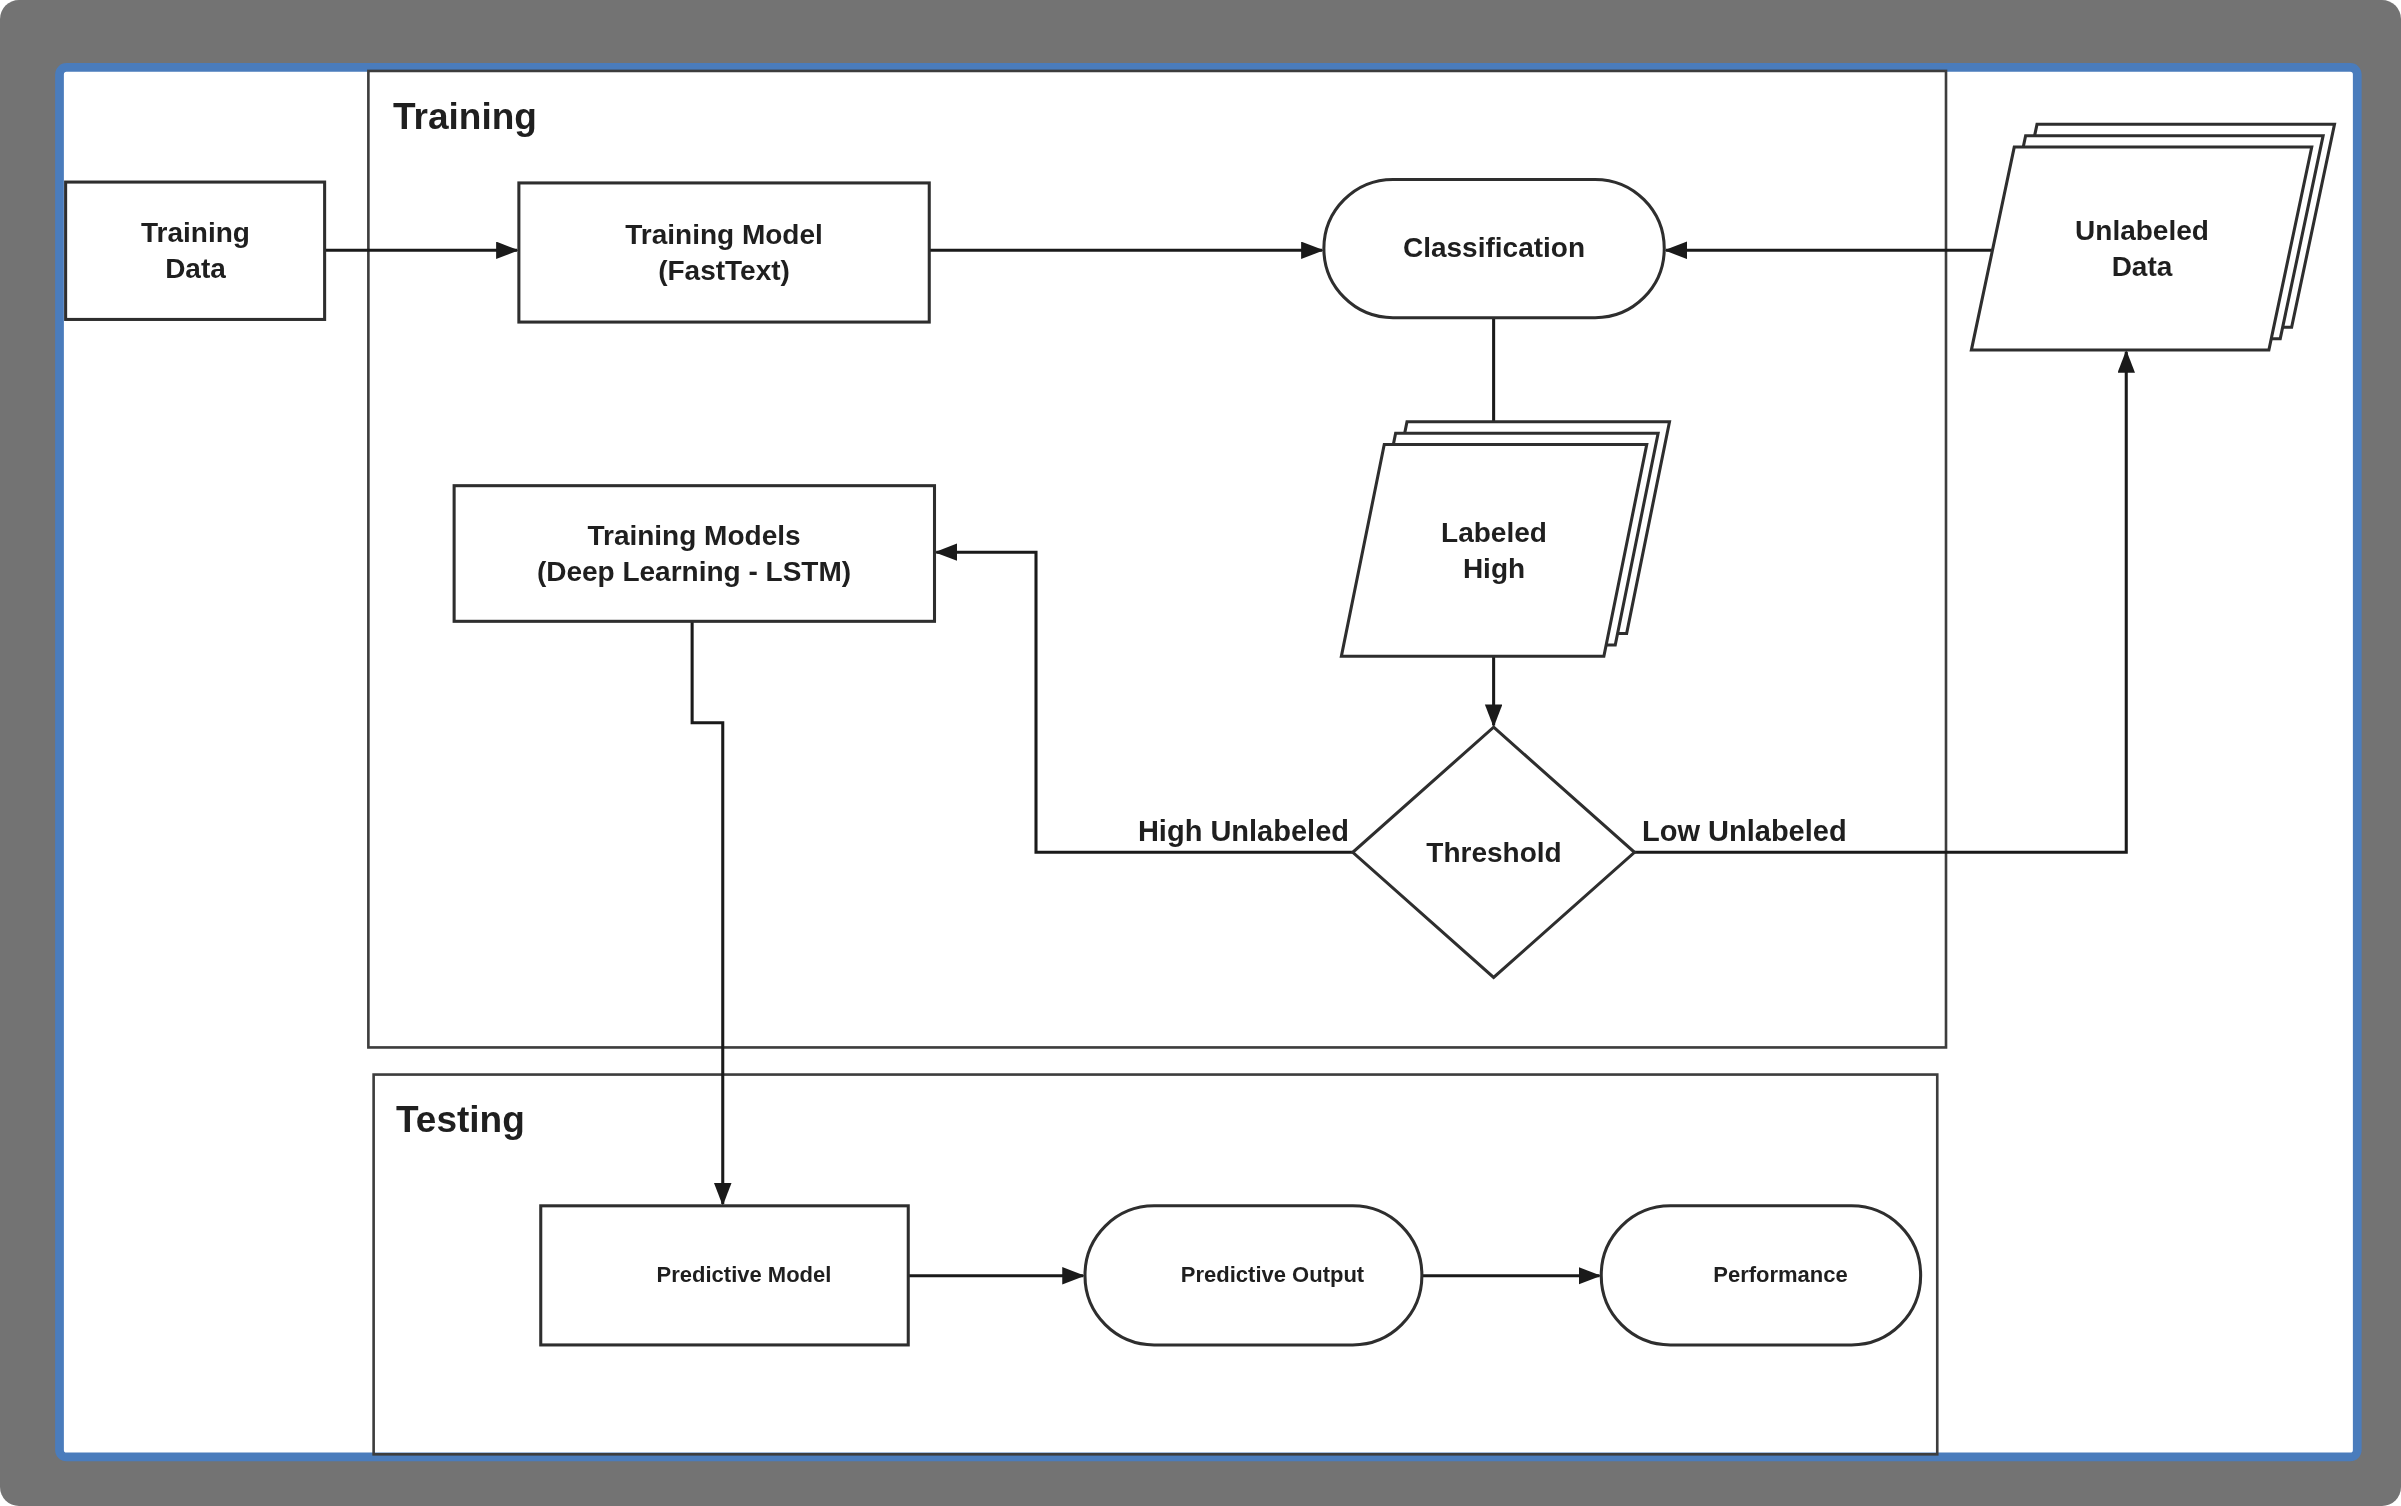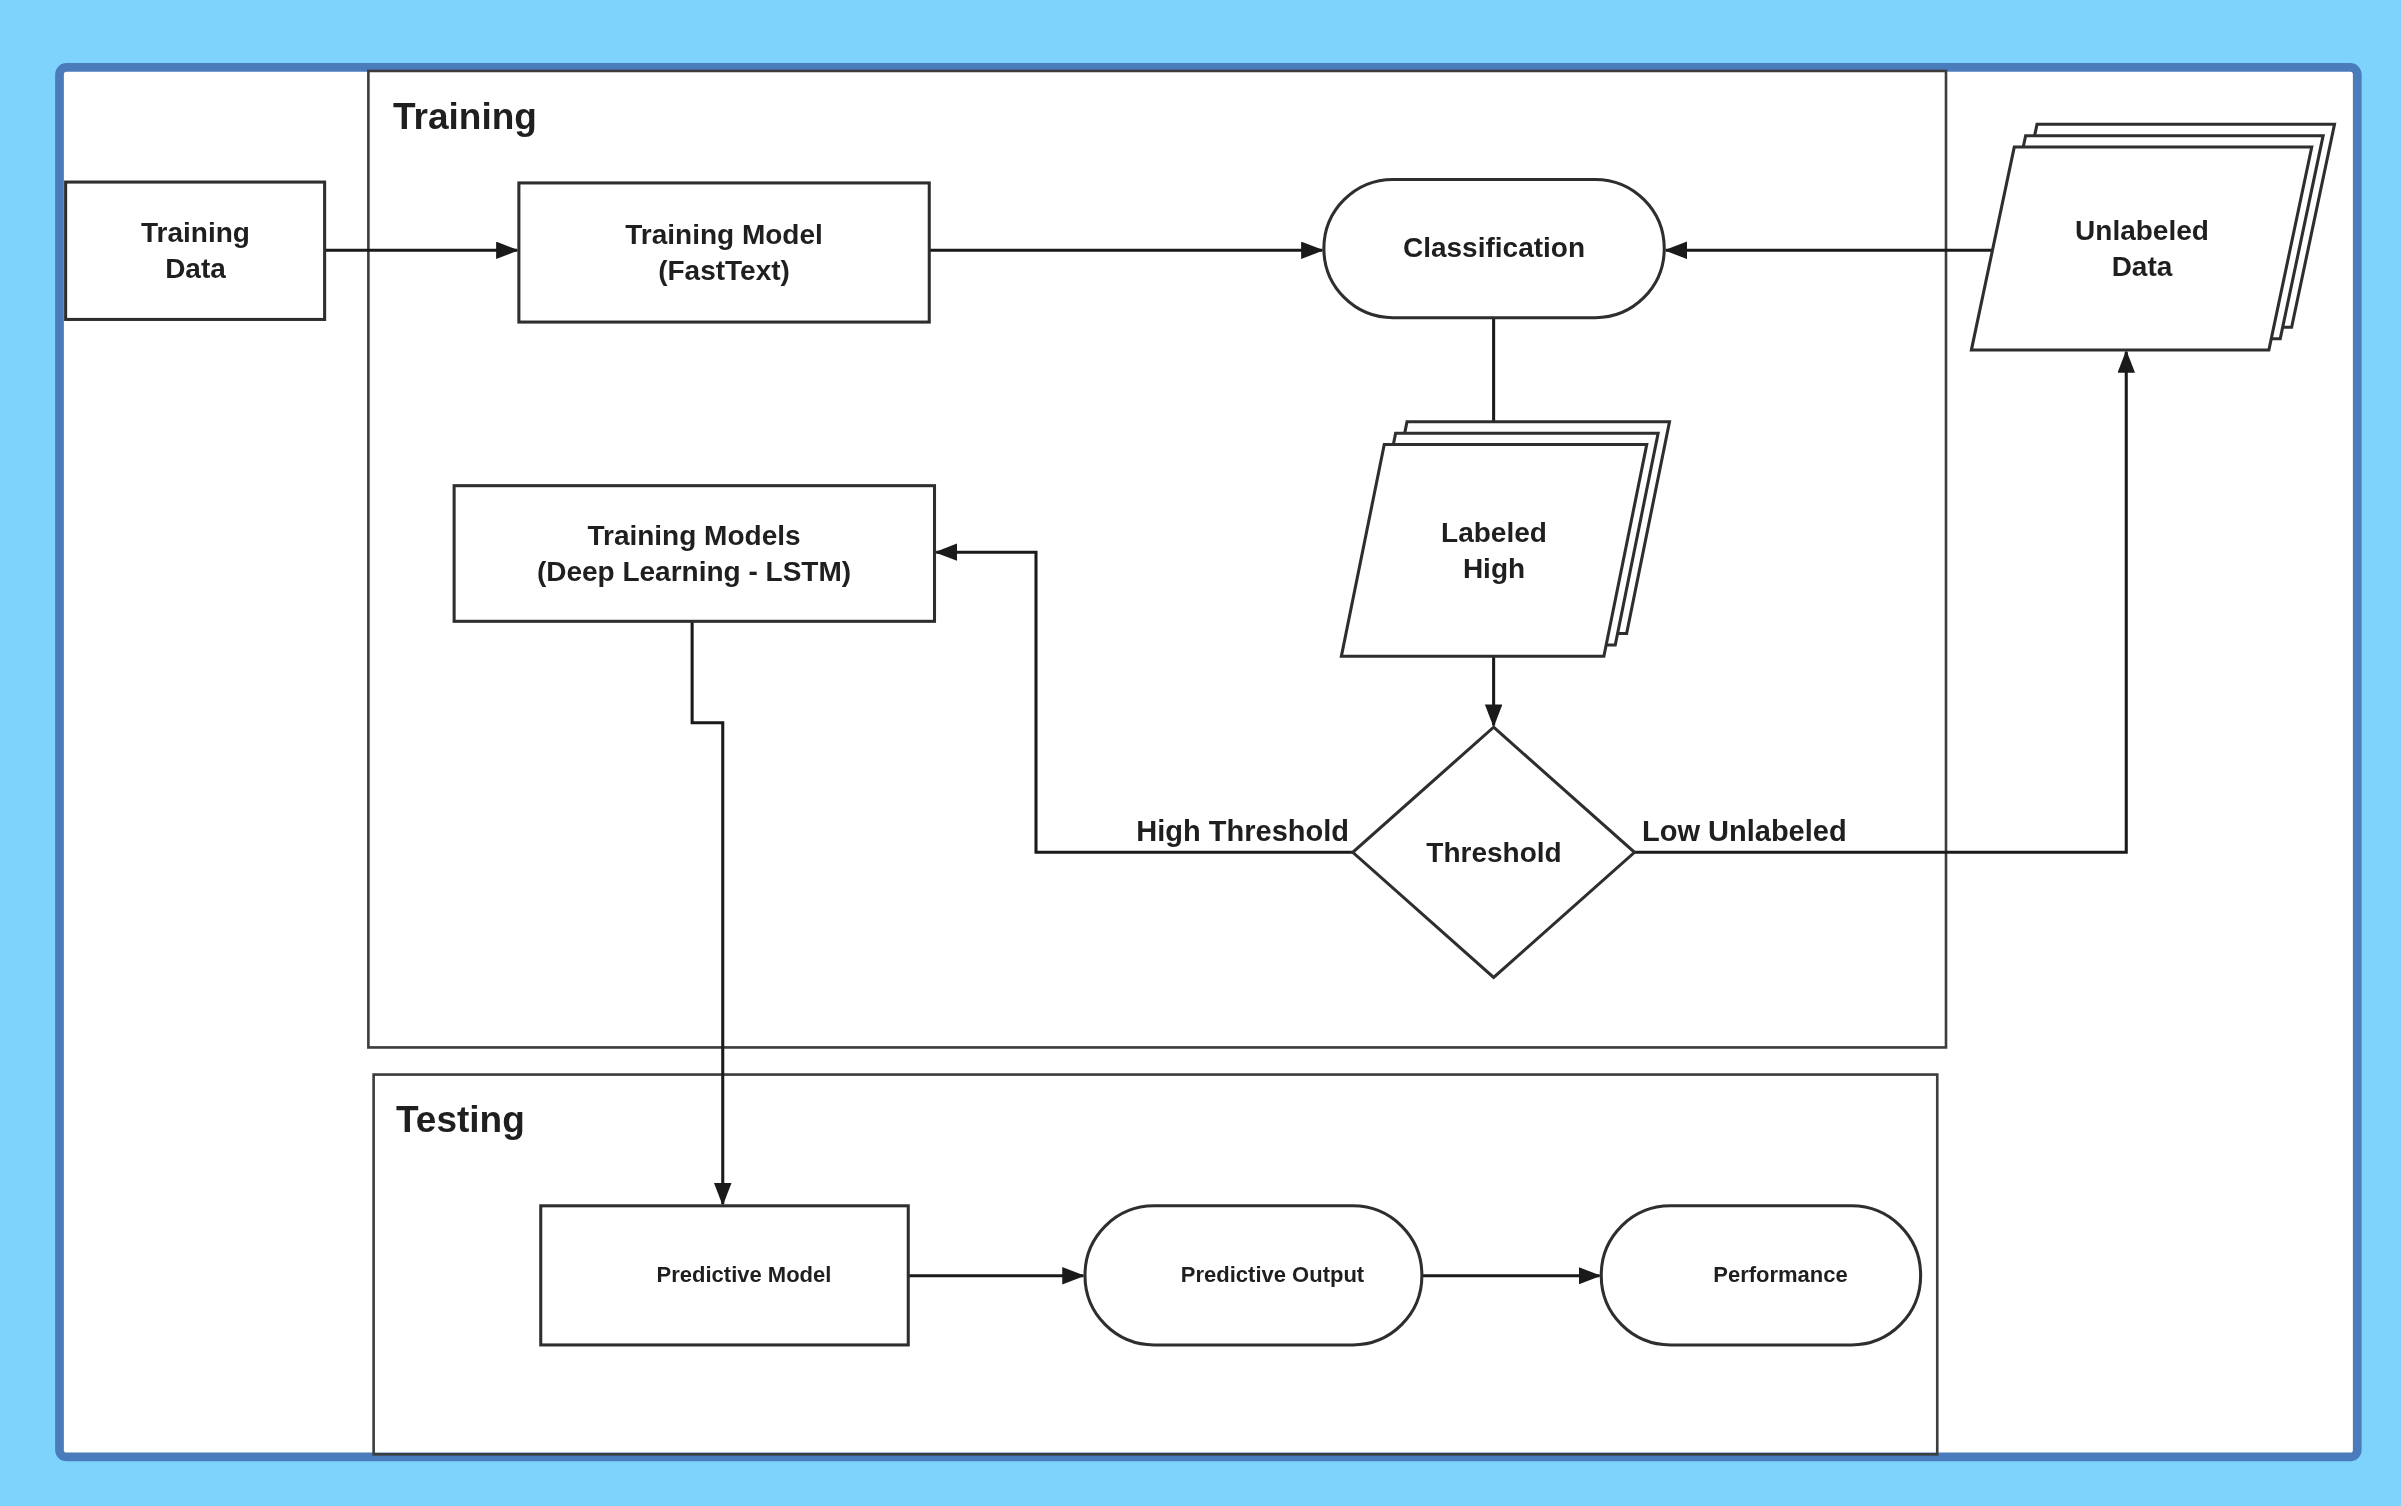--- a/index.html
+++ b/index.html
@@ -1,22 +1,23 @@
 <!DOCTYPE html>
 <html style="font-size:14px"><head>
 <meta charset="utf-8">
 <title>Diagram</title>
 <style>
   html,body{margin:0;padding:0;background:#ffffff;}
   #canvas{
     position:relative;
     width:2401px;height:1506px;
-    background:#7dd3fc;
+    background:#737373;
     font-family:"Liberation Sans", sans-serif;
     color:#1f1f1f;
+    border-radius:19px;
   }
   #wires{position:absolute;left:0;top:0;}
   .lbl{
     position:absolute;
     display:flex;align-items:center;justify-content:center;
     font-weight:bold;text-align:center;
     white-space:pre-line;line-height:1.28;
     color:#1f1f1f;
   }
   .node-lbl{font-size:28px;}
@@ -93,21 +94,21 @@
   <div class="lbl node-lbl" style="left:1324px;top:179px;width:340px;height:138px;">Classification</div>
 
   <div class="lbl node-lbl" style="left:2002px;top:170px;width:280px;height:158px;">Unlabeled
 Data</div>
 
   <div class="lbl node-lbl" style="left:1354px;top:472px;width:280px;height:158px;">Labeled
 High</div>
 
   <div class="lbl node-lbl" style="left:1353px;top:802px;width:282px;height:102px;">Threshold</div>
 
-  <div class="lbl edge-lbl right" style="left:1006px;top:812px;width:343px;height:40px;">High Threshold</div>
+  <div class="lbl edge-lbl right" style="left:1006px;top:812px;width:343px;height:40px;">High Unlabeled</div>
 
   <div class="lbl edge-lbl left" style="left:1642px;top:812px;width:315px;height:40px;">Low Unlabeled</div>
 
   <div class="lbl node-lbl" style="left:454px;top:486px;width:480px;height:136px;">Training Models
 (Deep Learning - LSTM)</div>
 
   <div class="lbl test-lbl" style="left:541px;top:1206px;width:368px;height:139px;">Predictive Model</div>
 
   <div class="lbl test-lbl" style="left:1085px;top:1206px;width:337px;height:139px;">Predictive Output</div>
 

